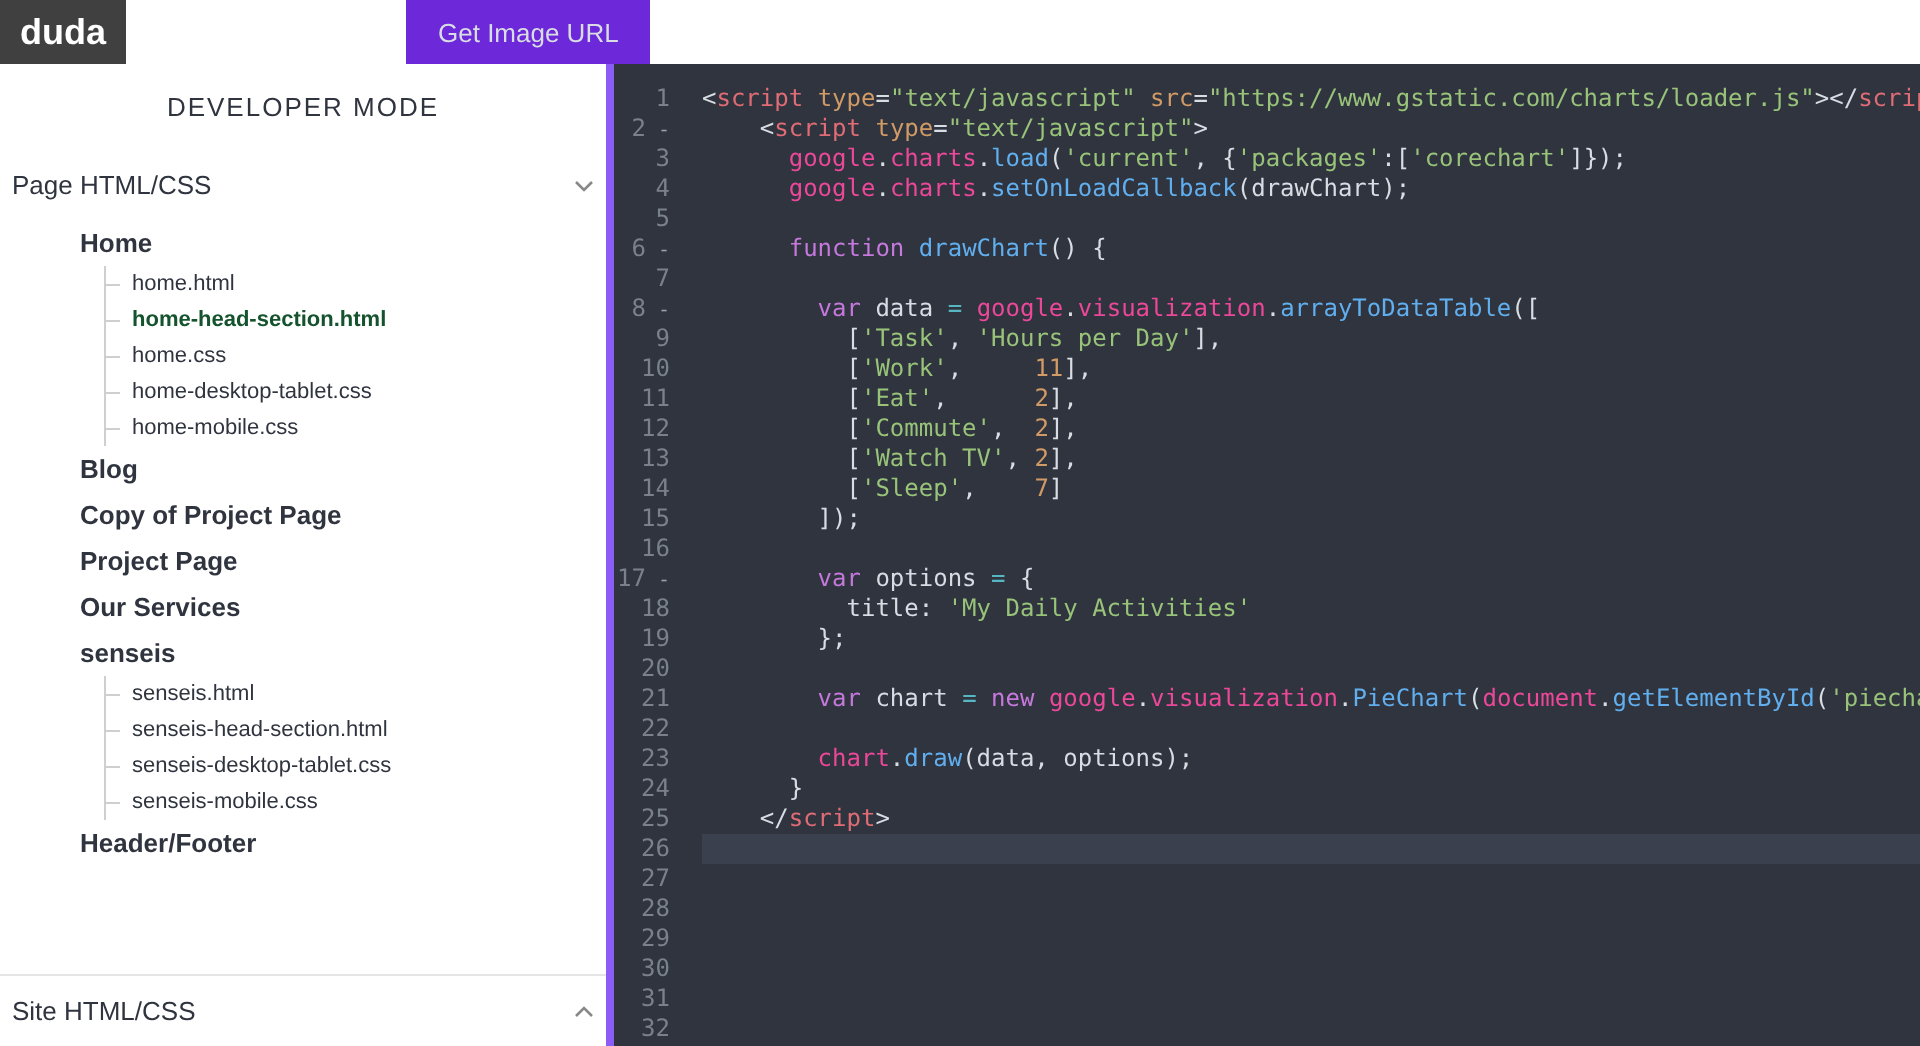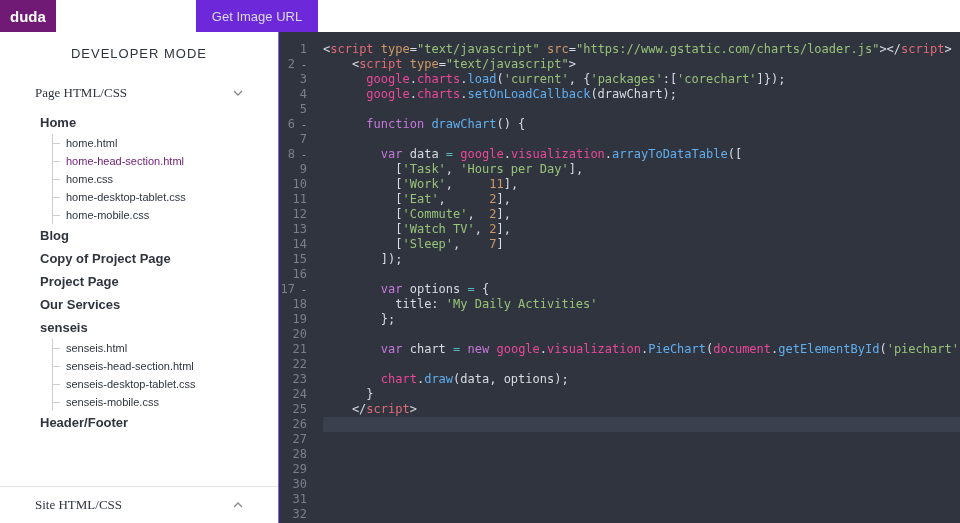--- a/index.html
+++ b/index.html
@@ -11,66 +11,65 @@
   overflow: hidden;
   display: flex;
   flex-direction: column;
 }
 .topbar {
   height: 32px;
   display: flex;
   align-items: stretch;
 }
 .logo {
-  background: #701a75;
+  background: #404040;
   color: #fff;
   font-weight: 700;
-  font-size: 15px;
+  font-size: 18px;
   padding: 6px 10px;
   display: flex;
   align-items: center;
 }
 .topbar-tab {
   background: #6d28d9;
   color: #d8dce3;
   font-size: 13px;
   padding: 0 16px;
   display: flex;
   align-items: center;
   margin-left: 140px;
   min-width: 120px;
 }
 .main {
   display: flex;
   flex: 1;
   min-height: 0;
 }
 .sidebar {
-  width: 279px;
-  border-right: 1px solid #8b5cf6;
+  width: 307px;
+  border-right: 4px solid #8b5cf6;
   display: flex;
   flex-direction: column;
   overflow: hidden;
 }
 .dev-mode {
   color: #2f343f;
   font-size: 13px;
   letter-spacing: 1px;
   text-align: center;
   padding: 14px 0 14px 0;
 }
 .section-header {
   display: flex;
   justify-content: space-between;
   align-items: center;
-  padding: 10px 35px;
+  padding: 10px 6px;
   font-size: 13px;
   color: #2f343f;
   cursor: pointer;
-  font-family: Liberation Serif, serif;
 }
 .chevron {
   width: 10px;
   height: 10px;
   display: inline-block;
 }
 .chevron svg { display: block; }
 .tree {
   flex: 1;
   overflow-y: auto;
@@ -100,21 +99,21 @@
   background: #cfcfcf;
 }
 .tree-file .tick {
   position: absolute;
   left: 52px;
   top: 50%;
   width: 8px;
   height: 1px;
   background: #cfcfcf;
 }
-.tree-file.active { color: #701a75; }
+.tree-file.active { color: #14532d; font-weight: bold; }
 .site-section {
   border-top: 1px solid #e5e5e5;
 }
 .editor {
   flex: 1;
   background: #2f343f;
   display: flex;
   font-family: "Menlo", "Consolas", monospace;
   font-size: 12px;
   line-height: 15px;

